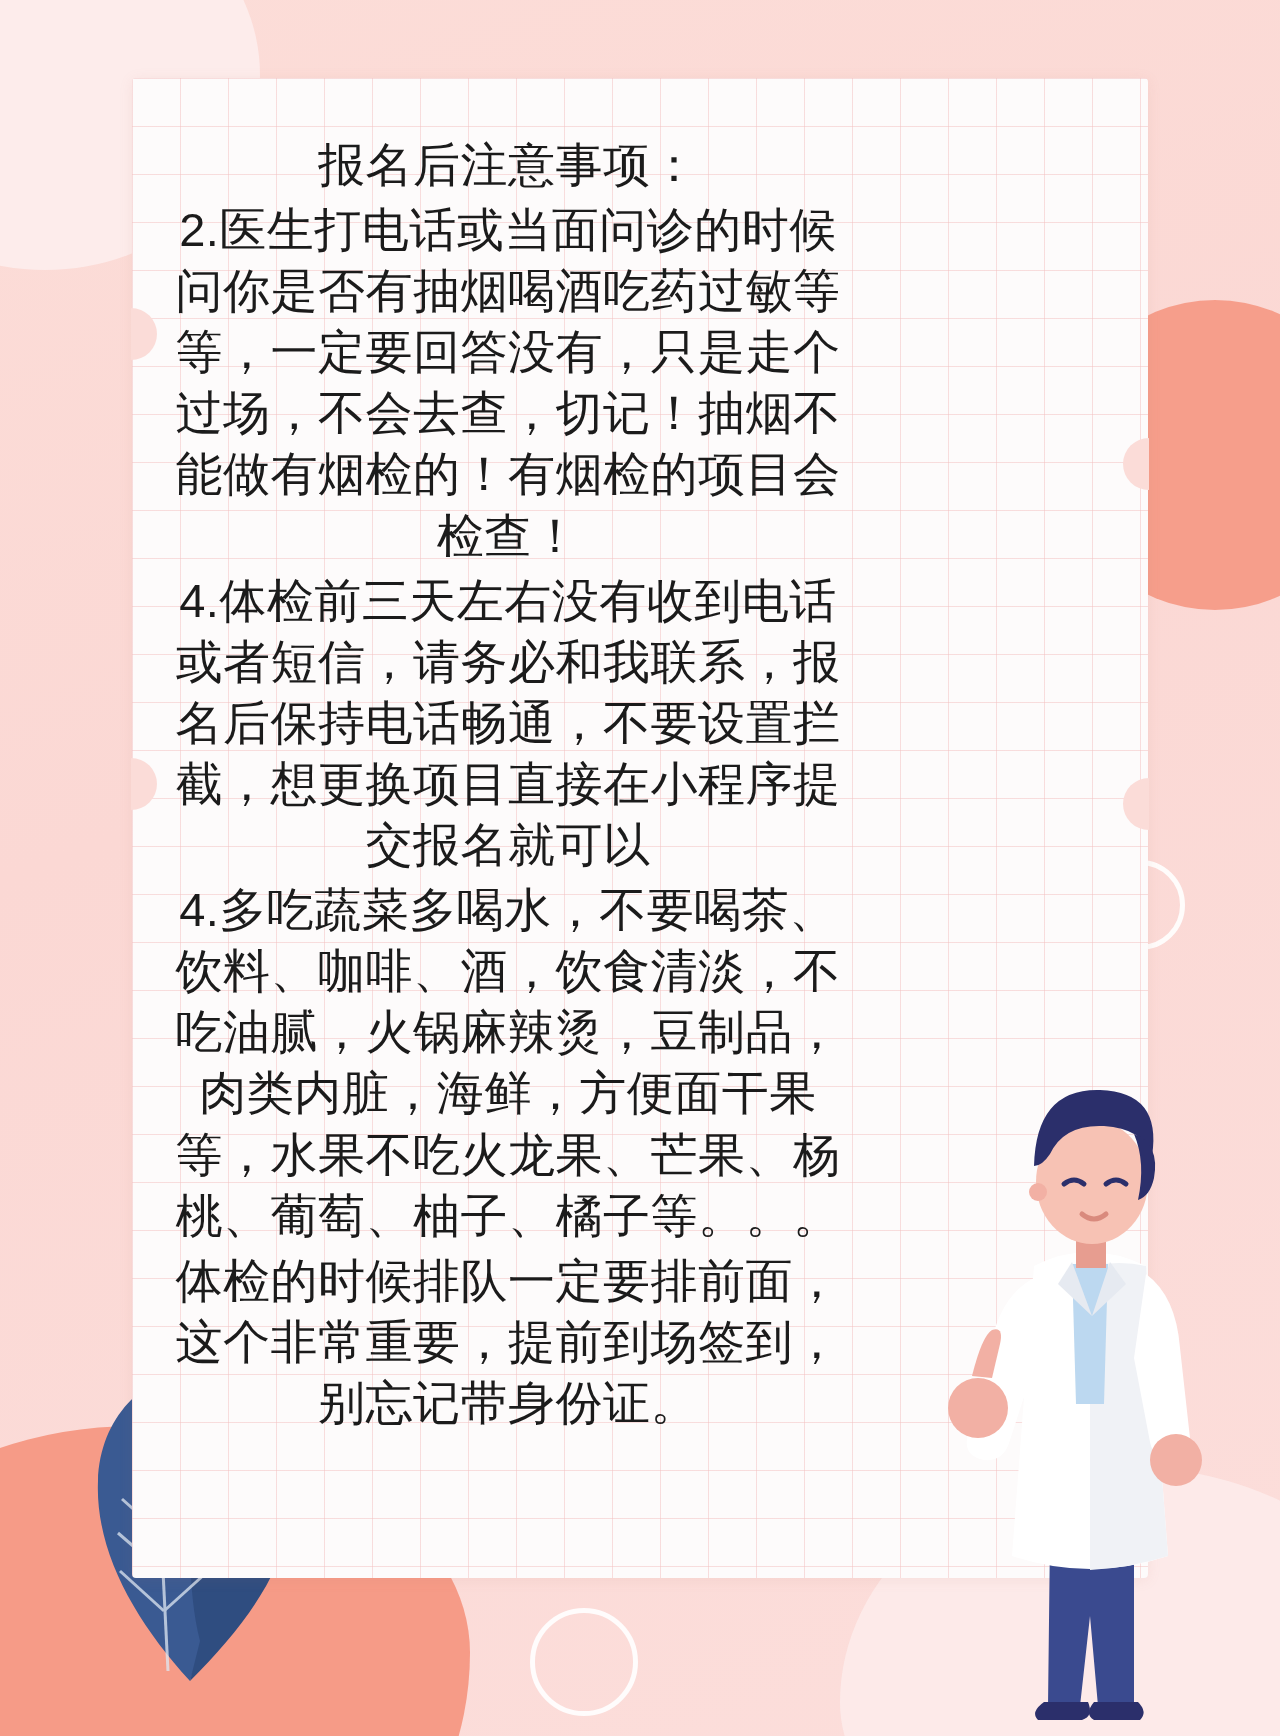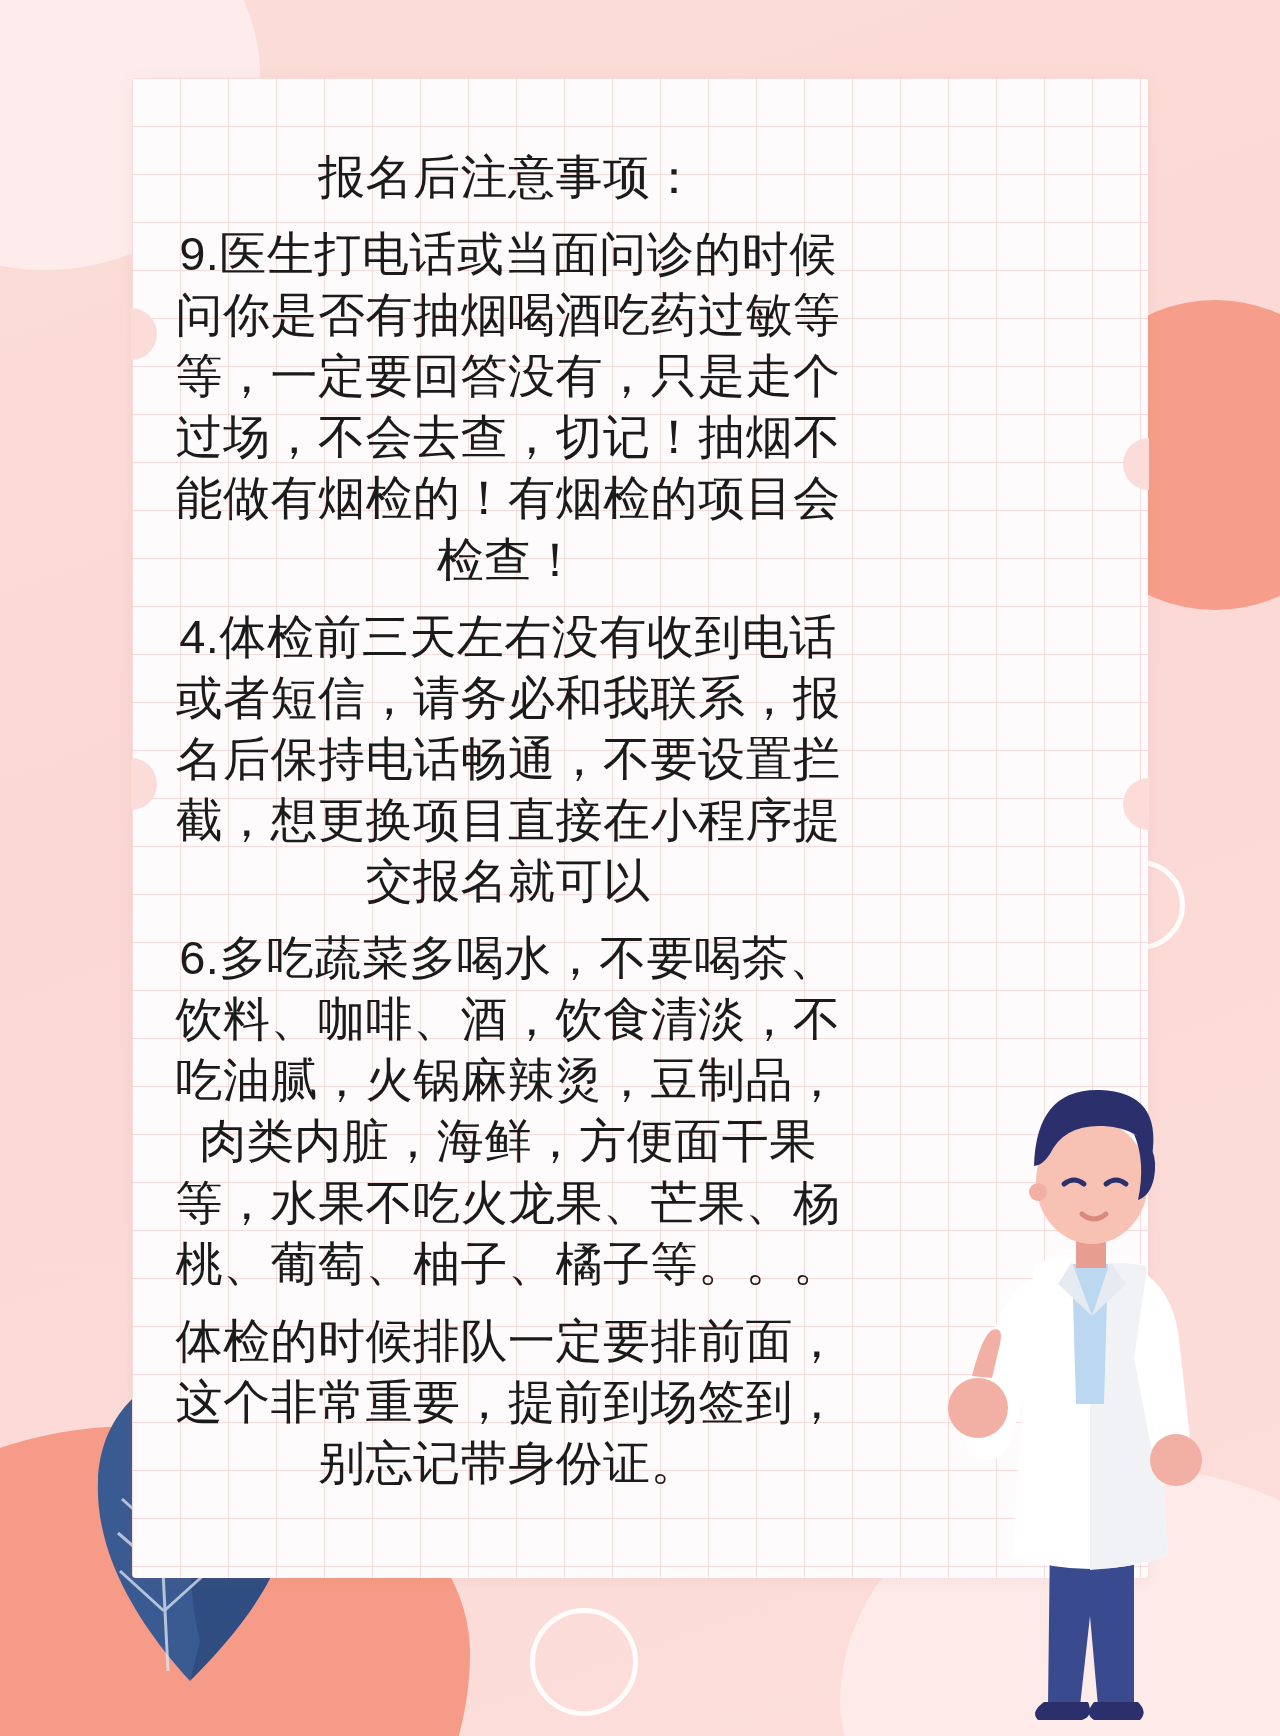--- a/index.html
+++ b/index.html
@@ -132,21 +132,21 @@
     left: 152px;
     top: 130px;
     width: 712px;
     font-size: 47px;
     line-height: 1.30;
     color: #1b1b1b;
     letter-spacing: .5px;
     text-align: center;
   }
   #note-text .para {
-    margin: 16px;
+    margin: 4px;
     text-align: center;
     white-space: pre-wrap;
   }
   #note-text .title {
     margin-bottom: 2px;
   }
 
   
   #doctor {
     position: absolute;
@@ -183,23 +183,23 @@
 
   <div id="note-card">
     <div class="notch left l1"></div>
     <div class="notch left l2"></div>
     <div class="notch right r1"></div>
     <div class="notch right r2"></div>
   </div>
 
   <div id="note-text">
     <p class="para title">报名后注意事项：</p>
-    <p class="para">9.医生打电话或当面问诊的时候问你是否有抽烟喝酒吃药过敏等等，一定要回答没有，只是走个过场，不会去查，切记！抽烟不能做有烟检的！有烟检的项目会检查！</p>
+    <p class="para">2.医生打电话或当面问诊的时候问你是否有抽烟喝酒吃药过敏等等，一定要回答没有，只是走个过场，不会去查，切记！抽烟不能做有烟检的！有烟检的项目会检查！</p>
     <p class="para">4.体检前三天左右没有收到电话或者短信，请务必和我联系，报名后保持电话畅通，不要设置拦截，想更换项目直接在小程序提交报名就可以</p>
-    <p class="para">6.多吃蔬菜多喝水，不要喝茶、饮料、咖啡、酒，饮食清淡，不吃油腻，火锅麻辣烫，豆制品，肉类内脏，海鲜，方便面干果等，水果不吃火龙果、芒果、杨桃、葡萄、柚子、橘子等。。。</p>
+    <p class="para">4.多吃蔬菜多喝水，不要喝茶、饮料、咖啡、酒，饮食清淡，不吃油腻，火锅麻辣烫，豆制品，肉类内脏，海鲜，方便面干果等，水果不吃火龙果、芒果、杨桃、葡萄、柚子、橘子等。。。</p>
     <p class="para">体检的时候排队一定要排前面，这个非常重要，提前到场签到，别忘记带身份证。</p>
   </div>
 
   <svg id="doctor" viewBox="0 0 300 720">
 
     <path d="M112 520 L 196 520 L 196 690 L 160 690 L 152 600 L 142 690 L 110 690 Z" fill="#3a4a8f"></path>
 
     <path d="M106 686 h 44 q 6 14 -6 18 h -44 q -8 -8 6 -18 Z" fill="#2b2f6b"></path>
     <path d="M156 686 h 44 q 10 10 2 18 h -46 q -10 -6 0 -18 Z" fill="#2b2f6b"></path>
 

